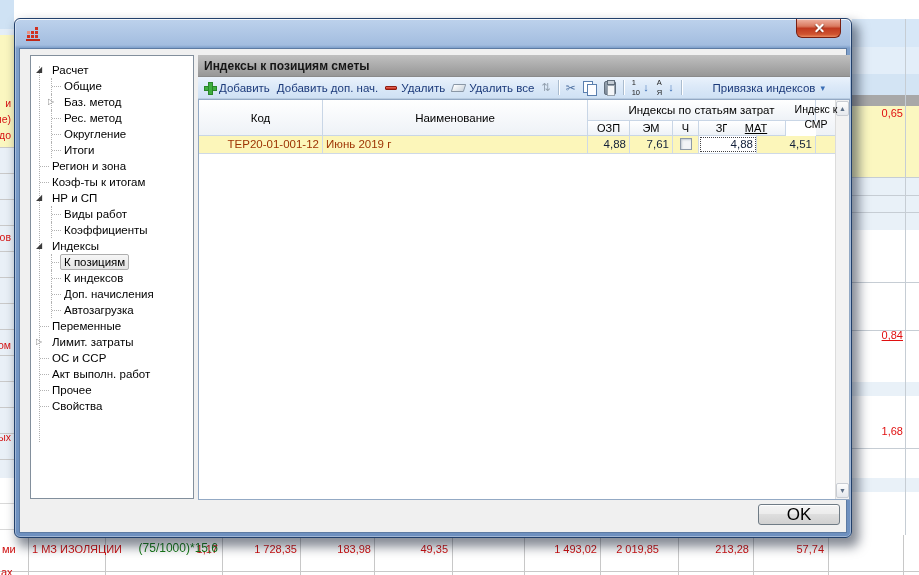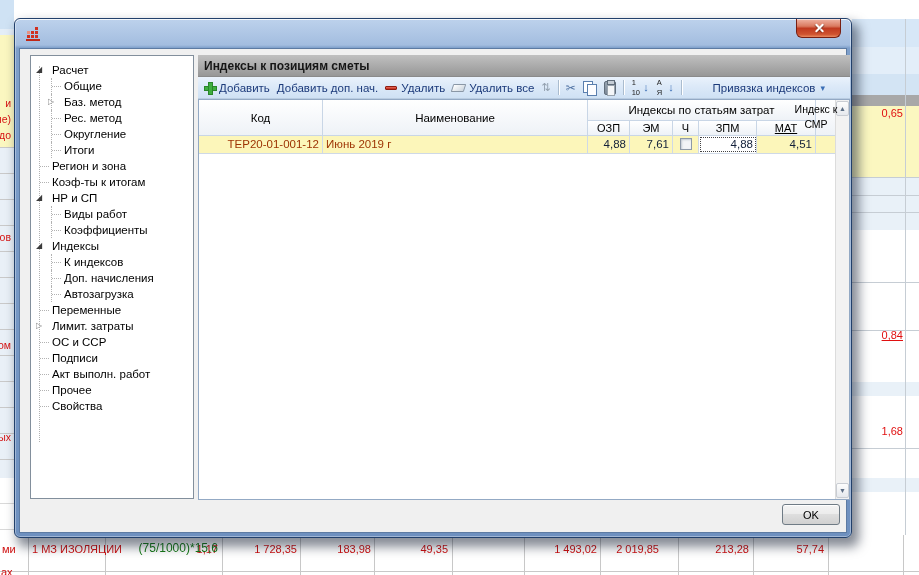--- a/index.html
+++ b/index.html
@@ -97,36 +97,36 @@
   #grid { position:absolute; left:0; top:44px; width:652px; height:401px; background:#fff; border:1px solid #93a9c4; }
   .gh { position:absolute; background:linear-gradient(180deg,#ffffff,#eef2f7); border-right:1px solid #c9d6e6; border-bottom:1px solid #c9d6e6;
     font-size:11.5px; color:#000; text-align:center; overflow:hidden; }
   .gh-code { left:0; top:0; width:124px; height:36px; line-height:36px; }
   .gh-name { left:124px; top:0; width:265px; height:36px; line-height:36px; }
   .gh-group { left:389px; top:0; width:228px; height:21px; line-height:21px; }
   .gh-smr { left:617px; top:0; width:21px; height:36px; border-right:none; }
   .gh-smr-text { position:absolute; left:594px; top:2px; width:46px; font-size:10.5px; line-height:1.45; text-align:center; color:#000; z-index:2; }
   .gh-sub { top:21px; height:15px; line-height:15px; font-size:11px; }
   .gh-ozp { left:389px; width:42px; } .gh-em { left:431px; width:43px; } .gh-ch { left:474px; width:26px; }
-  .gh-zpm { left:500px; width:58px; } .gh-mat { left:558px; width:59px;text-decoration:underline; }
+  .gh-zpm { left:500px; width:58px; } .gh-mat { left:528px; width:59px;text-decoration:underline; }
   #grid-row { position:absolute; left:0; top:36px; width:638px; height:18px; background:#fcf6ba; border-bottom:1px solid #cfd9e6; }
   .gc { position:absolute; top:0; height:17px; line-height:17px; font-size:11.5px; border-right:1px solid #cfd9e6; padding:0 3px; overflow:hidden; white-space:nowrap; }
   .gc-code { left:0; width:124px; text-align:right; color:#9d3303;padding-left:28px; }
   .gc-name { left:124px; width:265px; text-align:left; color:#9d3303; }
   .gc-num { text-align:right; color:#13203a; }
   .gc-ozp { left:389px; width:42px; } .gc-em { left:431px; width:43px; } .gc-ch { left:474px; width:26px; }
   .gc-zpm { left:500px; width:58px; background:#fff; outline:1px dotted #444; outline-offset:-2px; }
   .gc-mat { left:558px; width:59px; } .gc-smr { left:617px; width:21px; border-right:none; }
   .checkbox { position:absolute; left:7px; top:2px; width:12px; height:12px; background:#f2f4f6; border:1px solid #8d99a7; box-shadow:inset 1px 1px 2px #c2cad2; }
   #vscroll { position:absolute; right:0; top:0; width:14px; height:399px; background:#f2f2f2; border-left:1px solid #dcdcdc; }
   .sb-arrow { position:absolute; left:0; width:13px; height:15px; background:linear-gradient(180deg,#fdfdfd,#e6e9ed); border:1px solid #c9cdd3; border-radius:2px;
     font-size:7px; color:#5d6f85; text-align:center; line-height:14px; }
   .sb-up { top:1px; } .sb-down { bottom:1px; }
 
-  #ok-btn { position:absolute; right:6px; bottom:7px; width:58px; height:21px; font-size:11px; color:#000;
+  #ok-btn { position:absolute; right:6px; bottom:7px; width:82px; height:21px; font-size:17px; color:#000;
     font-family:"Liberation Sans",sans-serif;
     border:1px solid #6f7b85; border-radius:3px;
     background:linear-gradient(180deg,#f4f4f4 0%,#ececec 45%,#dedede 50%,#d0d0d0 100%);
     box-shadow:inset 0 1px 0 #fff; }
 </style>
 </head>
 <body>
 
 <div id="bg-left">
   <div class="bgl-top"></div>
@@ -268,20 +268,25 @@
           <span class="stub"></span>
           <span class="tlabel">Коэффициенты</span>
         </div>
         <div class="tree-item lvl0">
           <span class="expander">◢</span>
           <span class="tlabel">Индексы</span>
         </div>
         <div class="tree-item lvl1">
           <span class="vline"></span>
           <span class="stub"></span>
+          <span class="tlabel sel">К позициям</span>
+        </div>
+        <div class="tree-item lvl1">
+          <span class="vline"></span>
+          <span class="stub"></span>
           <span class="tlabel">К индексов</span>
         </div>
         <div class="tree-item lvl1">
           <span class="vline"></span>
           <span class="stub"></span>
           <span class="tlabel">Доп. начисления</span>
         </div>
         <div class="tree-item lvl1">
           <span class="vline"></span>
           <span class="stub"></span>
@@ -291,24 +296,20 @@
           <span class="stub"></span>
           <span class="tlabel">Переменные</span>
         </div>
         <div class="tree-item lvl0">
           <span class="expander closed">▷</span>
           <span class="tlabel">Лимит. затраты</span>
         </div>
         <div class="tree-item lvl0">
           <span class="stub"></span>
           <span class="tlabel">ОС и ССР</span>
-        </div>
-        <div class="tree-item lvl0">
-          <span class="stub"></span>
-          <span class="tlabel">Подписи</span>
         </div>
         <div class="tree-item lvl0">
           <span class="stub"></span>
           <span class="tlabel">Акт выполн. работ</span>
         </div>
         <div class="tree-item lvl0">
           <span class="stub"></span>
           <span class="tlabel">Прочее</span>
         </div>
         <div class="tree-item lvl0">

